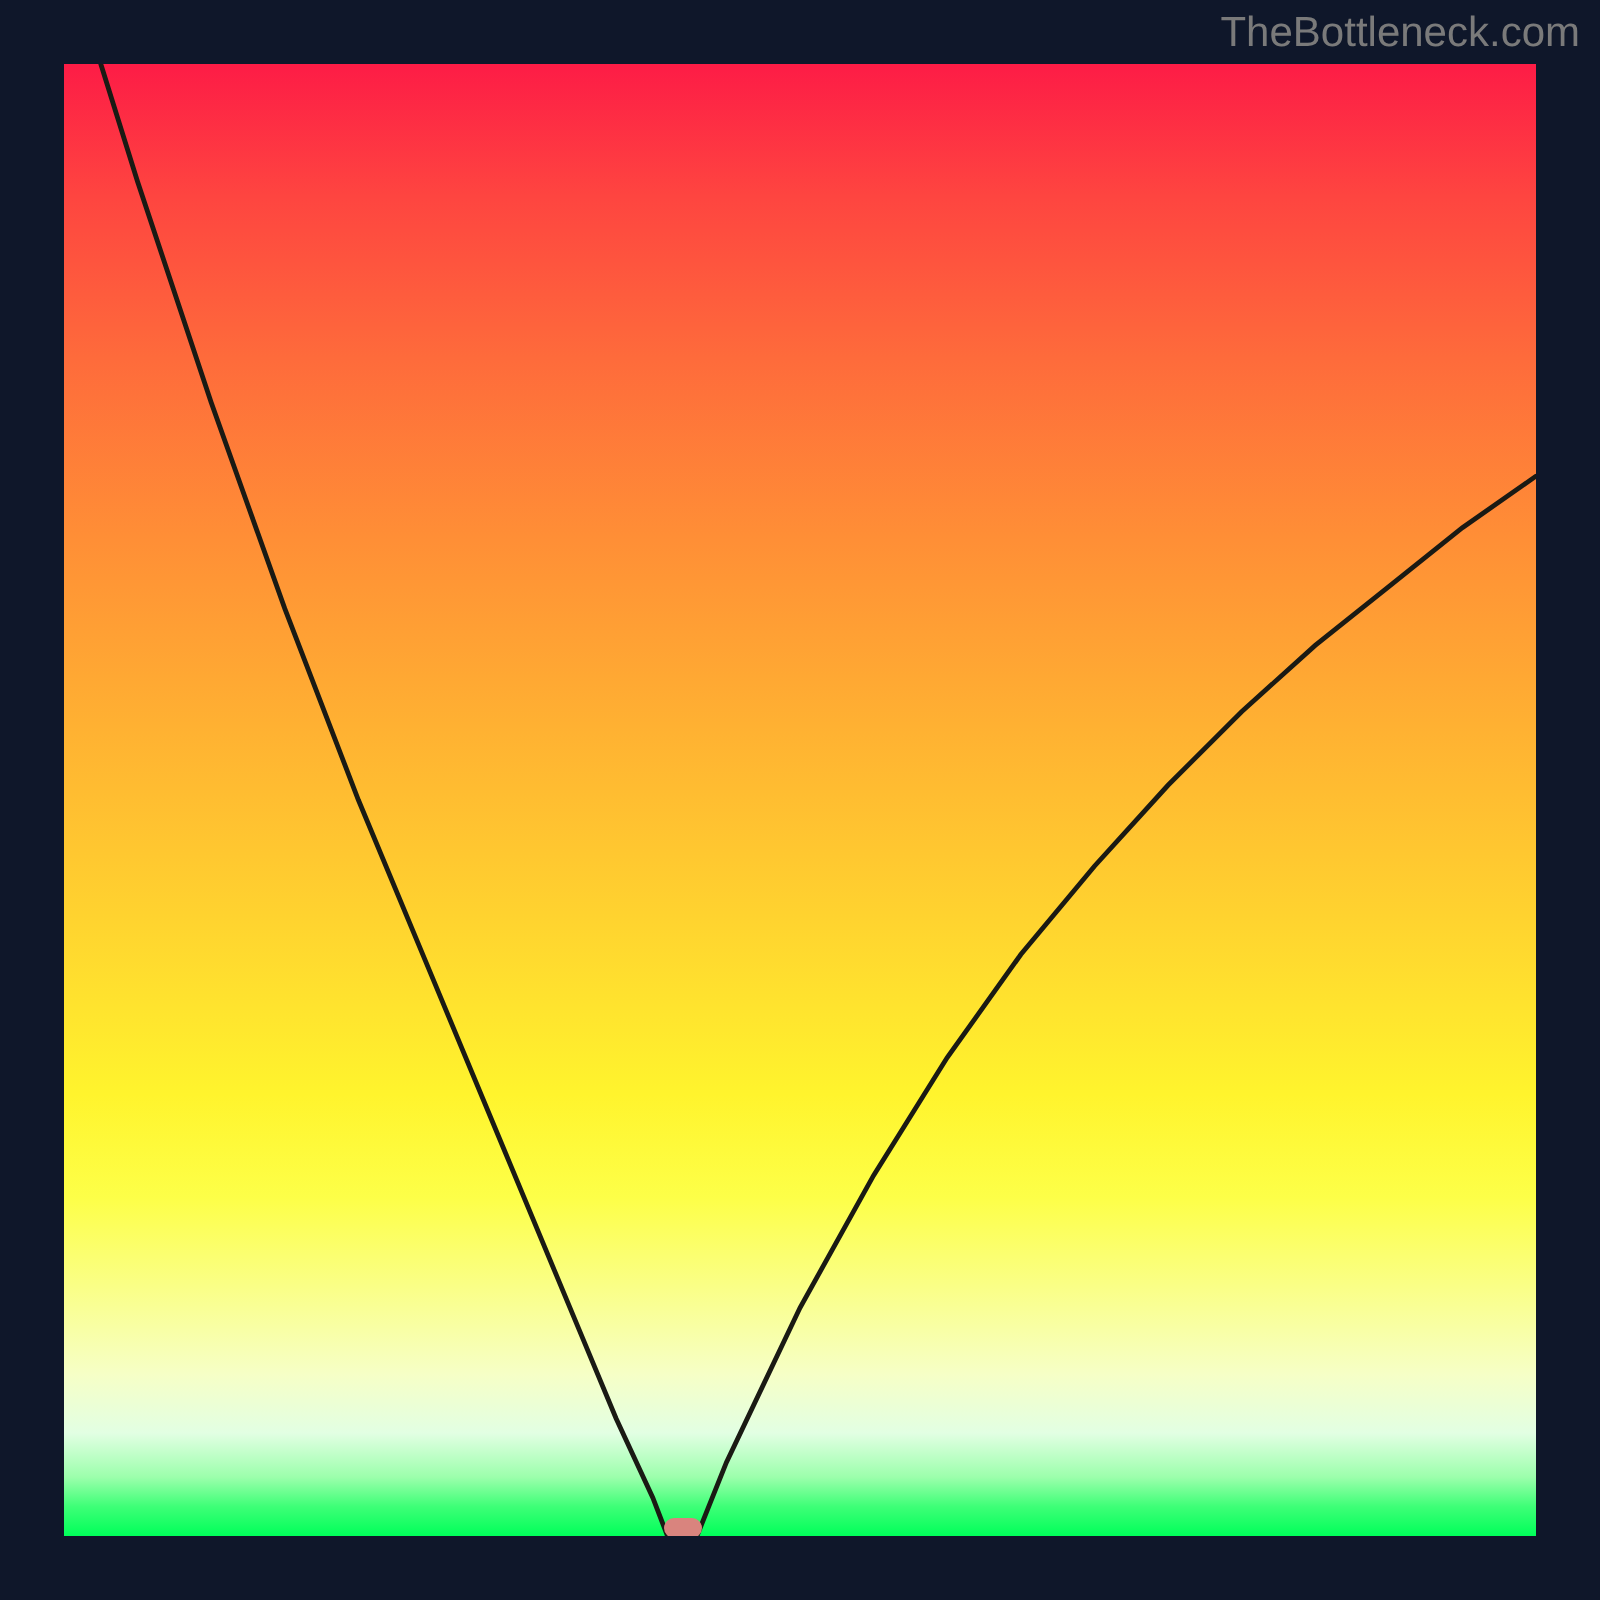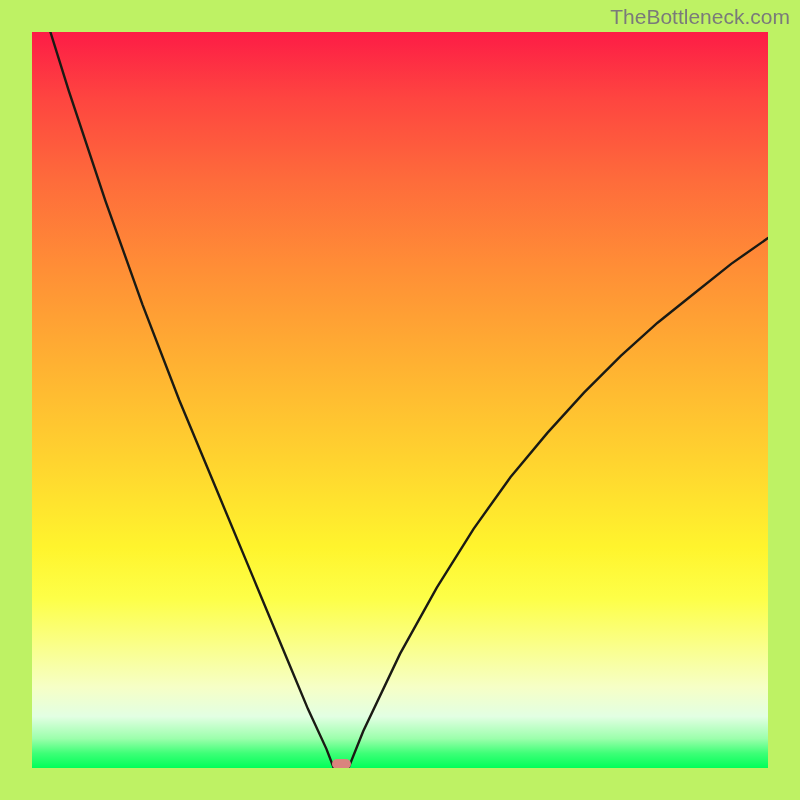--- a/index.html
+++ b/index.html
@@ -10,21 +10,21 @@
     overflow: hidden;
     background: #000;
     font-family: Arial, Helvetica, sans-serif;
   }
   .frame {
     position: absolute;
     top: 0;
     left: 0;
     width: 800px;
     height: 800px;
-    background: #bef264;
+    background: #0f172a;
   }
   .plot-area {
     position: absolute;
     top: 32px;
     left: 32px;
     width: 736px;
     height: 736px;
     overflow: hidden;
   }
   .gradient-bg {

